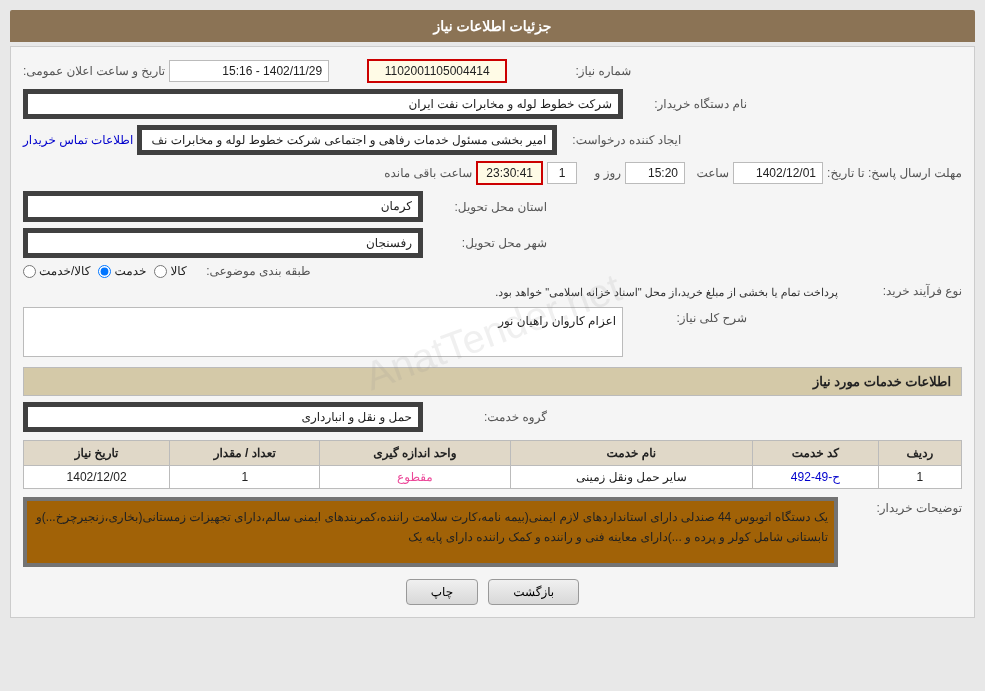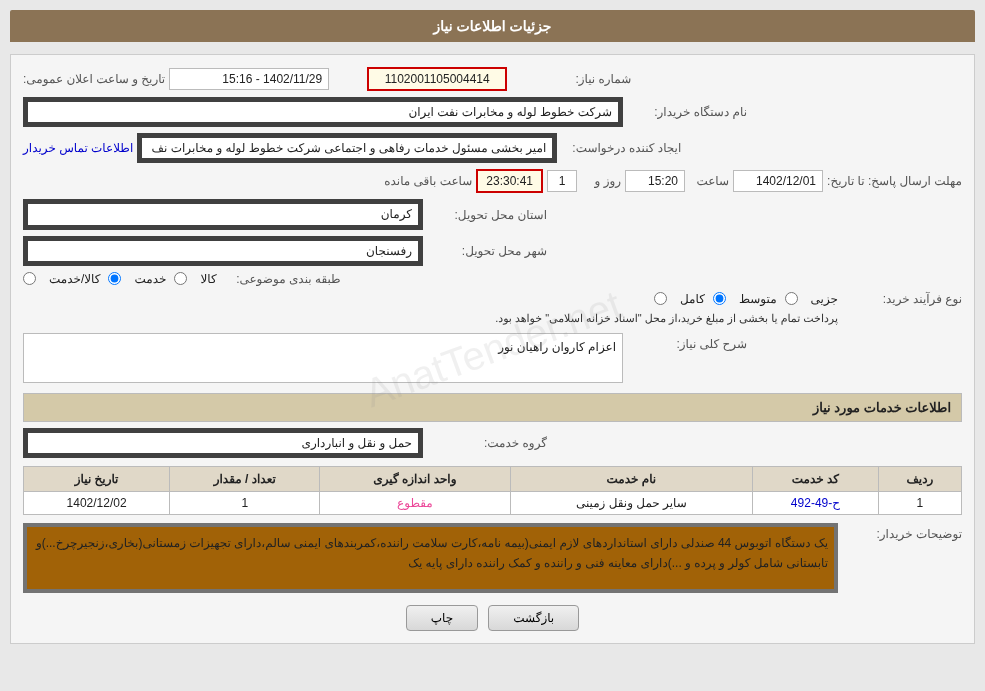--- a/index.html
+++ b/index.html
@@ -17,21 +17,21 @@
       padding: 10px;
     }
     .header-bar {
       background: #8B7355;
       color: #fff;
       text-align: center;
       padding: 8px 12px;
       font-size: 14px;
       font-weight: bold;
       border-radius: 2px 2px 0 0;
-      margin-bottom: 12px;
+      margin-bottom: 4px;
     }
     .main-content {
       background: #f5f5f5;
       border: 1px solid #ccc;
       padding: 12px;
     }
     .info-row {
       display: flex;
       align-items: center;
       margin-bottom: 6px;
@@ -102,22 +102,22 @@
       border: 1px solid #bbb;
     }
     .radio-group {
       display: flex;
       align-items: center;
       gap: 8px;
       flex-direction: row-reverse;
     }
     .radio-item {
       display: flex;
-      align-items: flex-start;
-      gap: 13px;
+      align-items: flex-end;
+      gap: 3px;
     }
     .purchase-type-row {
       display: flex;
       align-items: flex-start;
       margin-bottom: 6px;
       gap: 4px;
     }
     .purchase-note {
       font-size: 11px;
       color: #333;
@@ -263,34 +263,20 @@
         <div class="radio-item">
           <label>کالا</label>
           <input type="radio" name="category" style="">
         </div>
       </div>
     </div>
 
     <div class="purchase-type-row">
       <span class="label">نوع فرآیند خرید:</span>
       <div style="flex:1; display:flex; flex-direction: column; gap:4px;">
-        <div class="radio-group" style="justify-content: flex-end;">
-          <div class="radio-item">
-            <label>کامل</label>
-            <input type="radio" name="purchase_type" style="">
-          </div>
-          <div class="radio-item">
-            <label>متوسط</label>
-            <input type="radio" name="purchase_type" checked="" style="">
-          </div>
-          <div class="radio-item">
-            <label>جزیی</label>
-            <input type="radio" name="purchase_type" style="">
-          </div>
-        </div>
         <div class="purchase-note">پرداخت تمام یا بخشی از مبلغ خرید،از محل "اسناد خزانه اسلامی" خواهد بود.</div>
       </div>
     </div>
 
     <div class="info-row" style="justify-content: flex-end; align-items: flex-start;">
       <span class="label" style="padding-top:4px;">شرح کلی نیاز:</span>
       <div class="description-box" style="flex:1; max-width:600px;">اعزام کاروان راهیان نور</div>
     </div>
 
     <div class="section-header">اطلاعات خدمات مورد نیاز</div>

